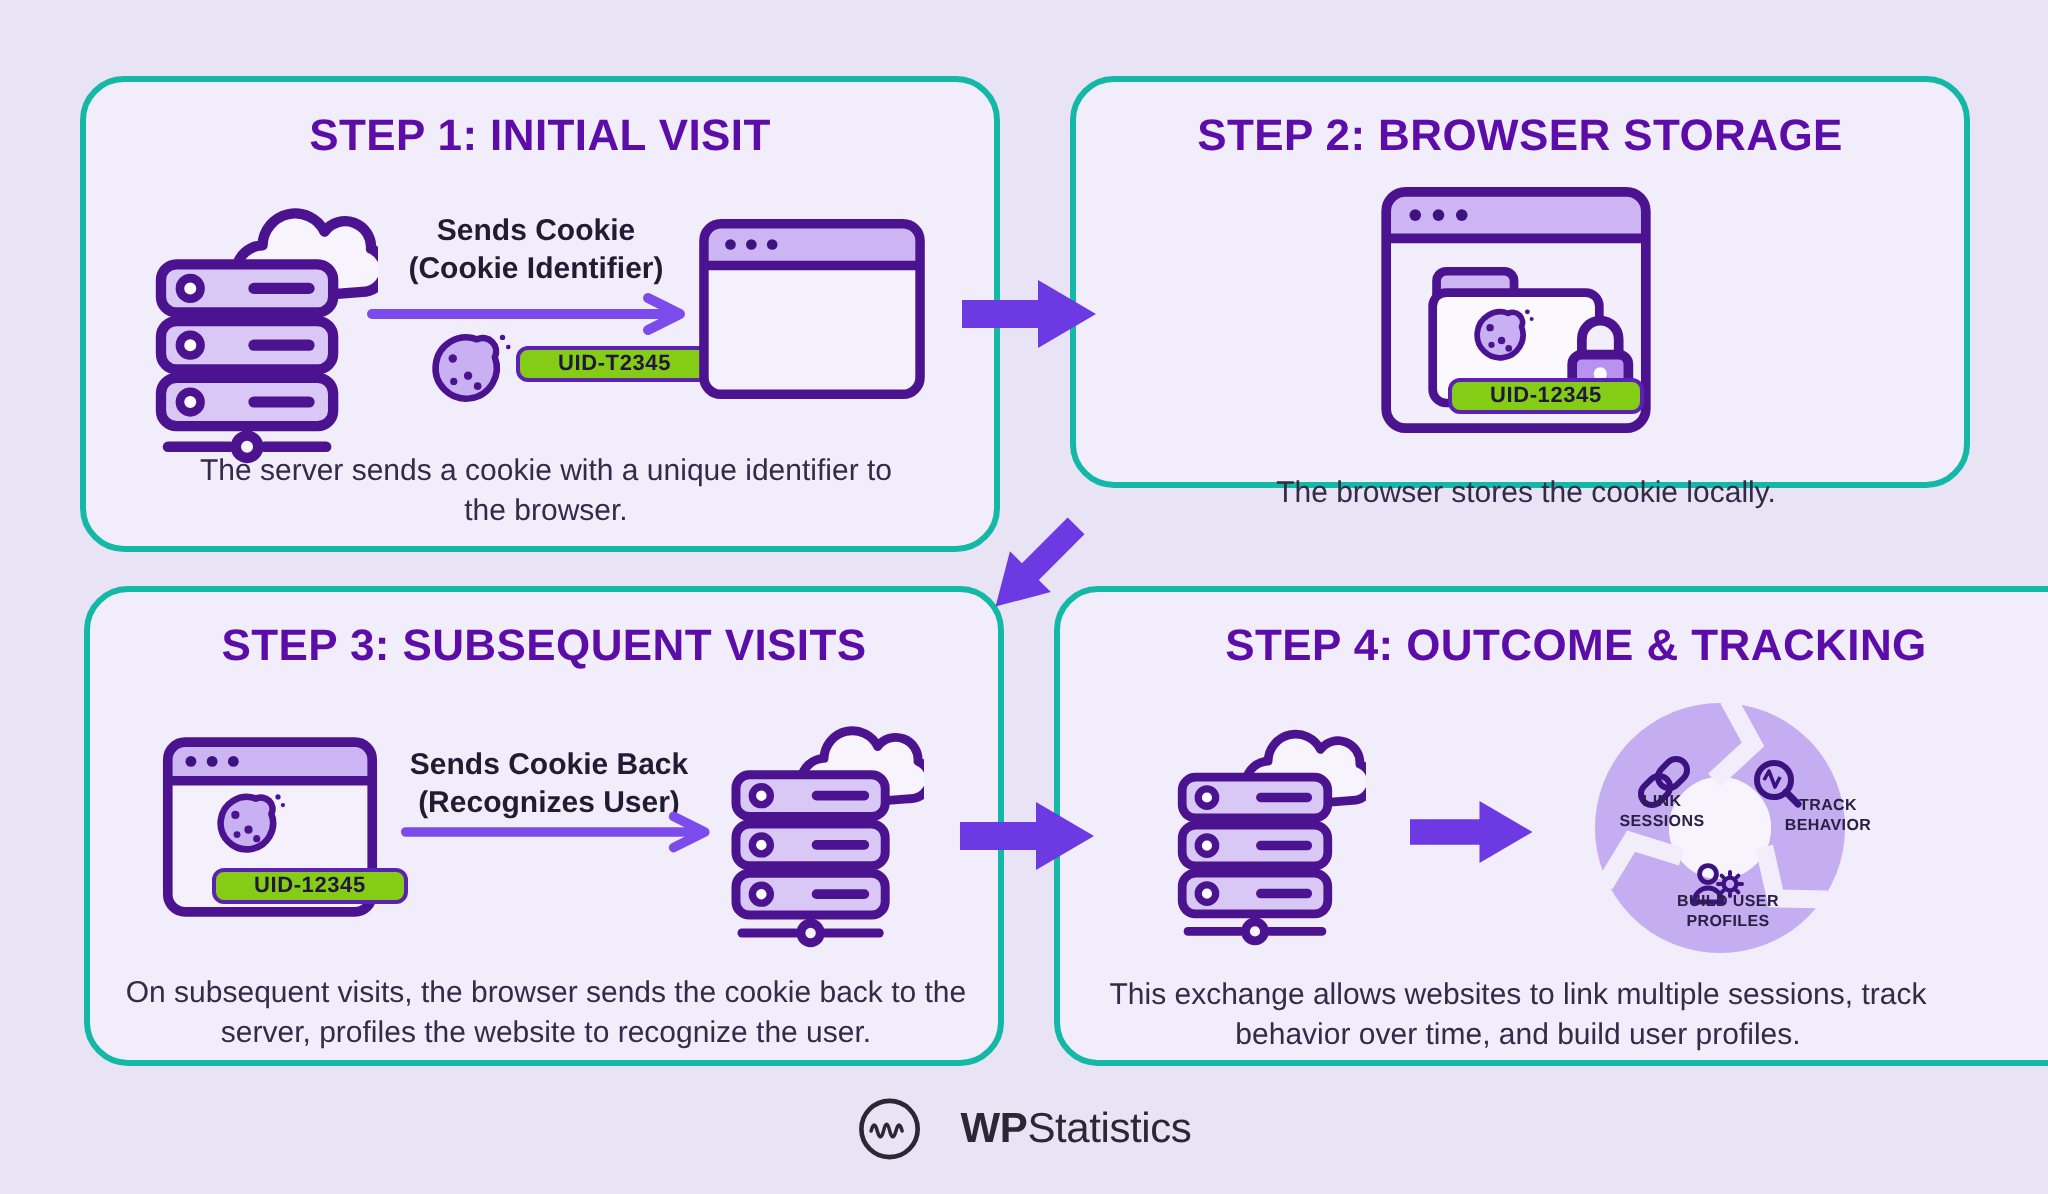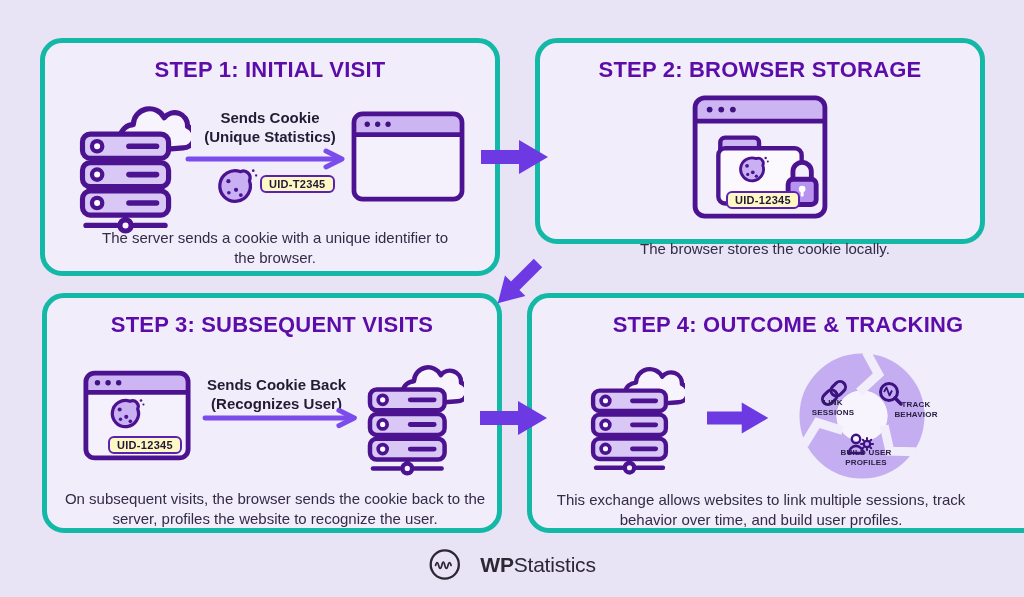--- a/index.html
+++ b/index.html
@@ -1,44 +1,44 @@
 <!DOCTYPE html>
 <html><head>
 <meta charset="utf-8">
 <style>
   html,body{margin:0;padding:0;background:#e8e3f5;}
   #stage{
     position:relative;width:1024px;height:597px;overflow:hidden;
     background:#e8e3f5;font-family:"Liberation Sans",sans-serif;
   }
   .panel{
-    position:absolute;background:#f1edfb;border:5px solid #14b8a6;
+    position:absolute;background:#f1edfb;border:3px solid #14b8a6;
     border-radius:22px;box-sizing:border-box;
   }
   #panel-step1{left:40px;top:38px;width:460px;height:238px;}
   #panel-step2{left:535px;top:38px;width:450px;height:206px;}
   #panel-step3{left:42px;top:293px;width:460px;height:240px;}
   #panel-step4{left:527px;top:293px;width:522px;height:240px;}
   .panel-title{
     position:absolute;top:14px;left:0;width:100%;text-align:center;
     font-size:22px;font-weight:800;color:#5c0ca8;letter-spacing:.2px;
   }
   .caption{
     position:absolute;text-align:center;font-size:15px;line-height:1.32;
     color:#332b47;font-weight:500;
   }
   .flow-label{
     position:absolute;text-align:center;font-size:15px;font-weight:700;
     color:#221c33;line-height:1.25;
   }
   .abs{position:absolute;}
   .badge{
-    position:absolute;background:#fef9c3;border:2px solid #5a21b2;
+    position:absolute;background:#84cc16;border:2px solid #5a21b2;
     border-radius:6px;font-size:11px;font-weight:700;color:#211738;
-    padding:1px 7px;white-space:nowrap;letter-spacing:.3px;
+    padding:1px 19px;white-space:nowrap;letter-spacing:.3px;
   }
   .cycle-label{
     position:absolute;text-align:center;font-size:8px;font-weight:800;
     color:#2a2044;line-height:1.3;letter-spacing:.2px;width:70px;
   }
   #footer-logo{
     position:absolute;left:50%;top:548px;transform:translateX(-50%);
     display:flex;align-items:center;gap:19px;
   }
   #footer-logo .brand{font-size:21px;color:#2c2733;letter-spacing:-.2px;}
@@ -67,21 +67,21 @@
         <line x1="58" y1="122" x2="90" y2="122" stroke-width="6.5" stroke-linecap="round"></line>
         <line x1="54" y1="136" x2="54" y2="142" stroke-width="6"></line>
         <circle cx="54" cy="148" r="6.5" fill="#f7f4fd" stroke-width="6"></circle>
         <line x1="8" y1="148" x2="44" y2="148" stroke-width="6" stroke-linecap="round"></line>
         <line x1="64" y1="148" x2="100" y2="148" stroke-width="6" stroke-linecap="round"></line>
       </g>
     </svg>
 
     <div class="flow-label" style="left:120px;top:66px;width:210px;">
       <div>Sends Cookie</div>
-      <div>(Unique Statistics)</div>
+      <div>(Cookie Identifier)</div>
     </div>
 
     <svg class="abs" style="left:140px;top:104px;" width="170" height="24" viewBox="0 0 170 24">
       <g stroke="#7b4ceb" fill="none" stroke-linecap="round" stroke-linejoin="round">
         <path d="M3,12 H150" stroke-width="5"></path>
         <path d="M141,4 L157,12 L141,20" stroke-width="5"></path>
       </g>
     </svg>
 
     <svg class="abs" style="left:170px;top:122px;" width="44" height="42" viewBox="0 0 46 42">

